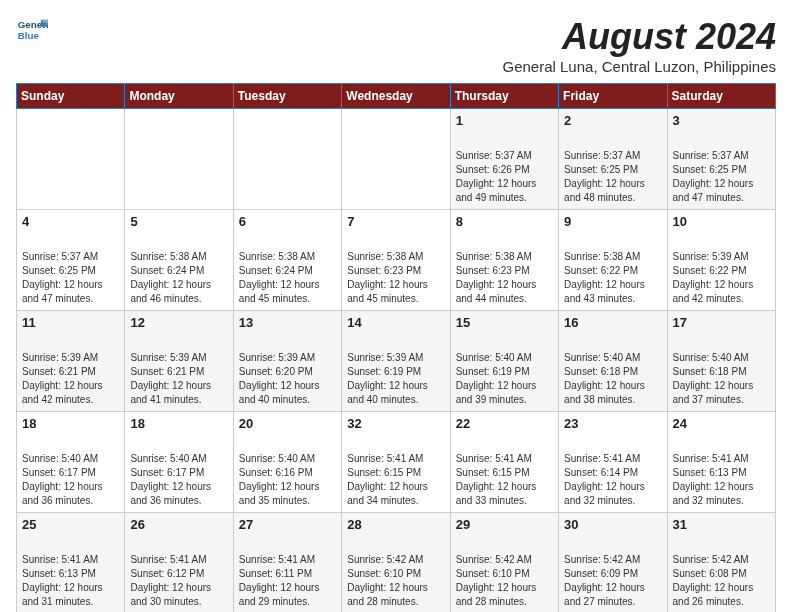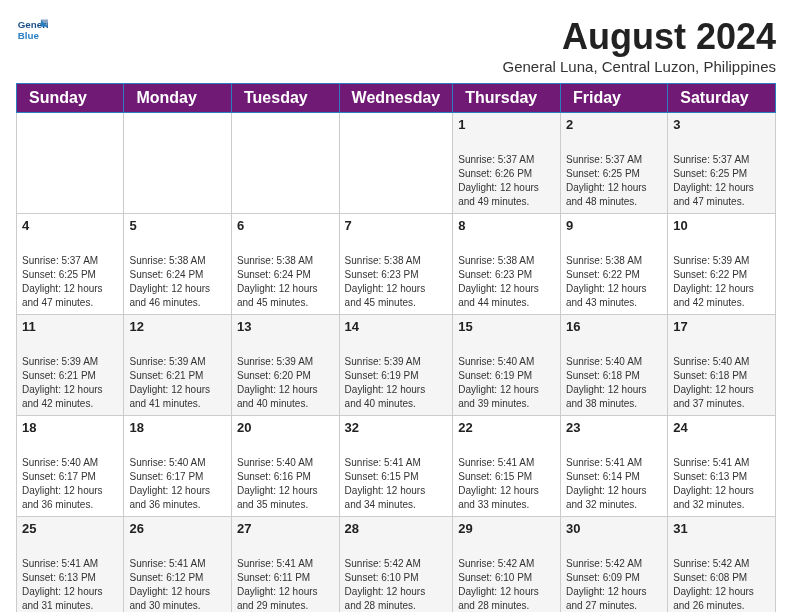--- a/index.html
+++ b/index.html
@@ -25,37 +25,38 @@
       width: 32px;
       height: 32px;
     }
     .title-area {
       text-align: right;
     }
     .month-title {
       font-size: 36px;
       font-weight: bold;
       color: #222;
+      font-style: italic;
     }
     .location-title {
       font-size: 15px;
       color: #333;
       margin-left: 37px;
     }
     .calendar {
       width: 100%;
       border-collapse: collapse;
       font-size: 11px;
     }
     .calendar thead th {
-      background: #701a75;
+      background: #7f1d1d;
       color: #fff;
-      padding: 5px 12px;
+      padding: 5px 4px;
       text-align: left;
-      font-size: 16px;
+      font-size: 12px;
       font-weight: bold;
       border: 1px solid #2a7fc1;
     }
     .calendar tbody td {
       border: 1px solid #ccc;
       vertical-align: top;
       padding: 4px 5px;
       height: 88px;
       width: 108px;
       background: #fff;

